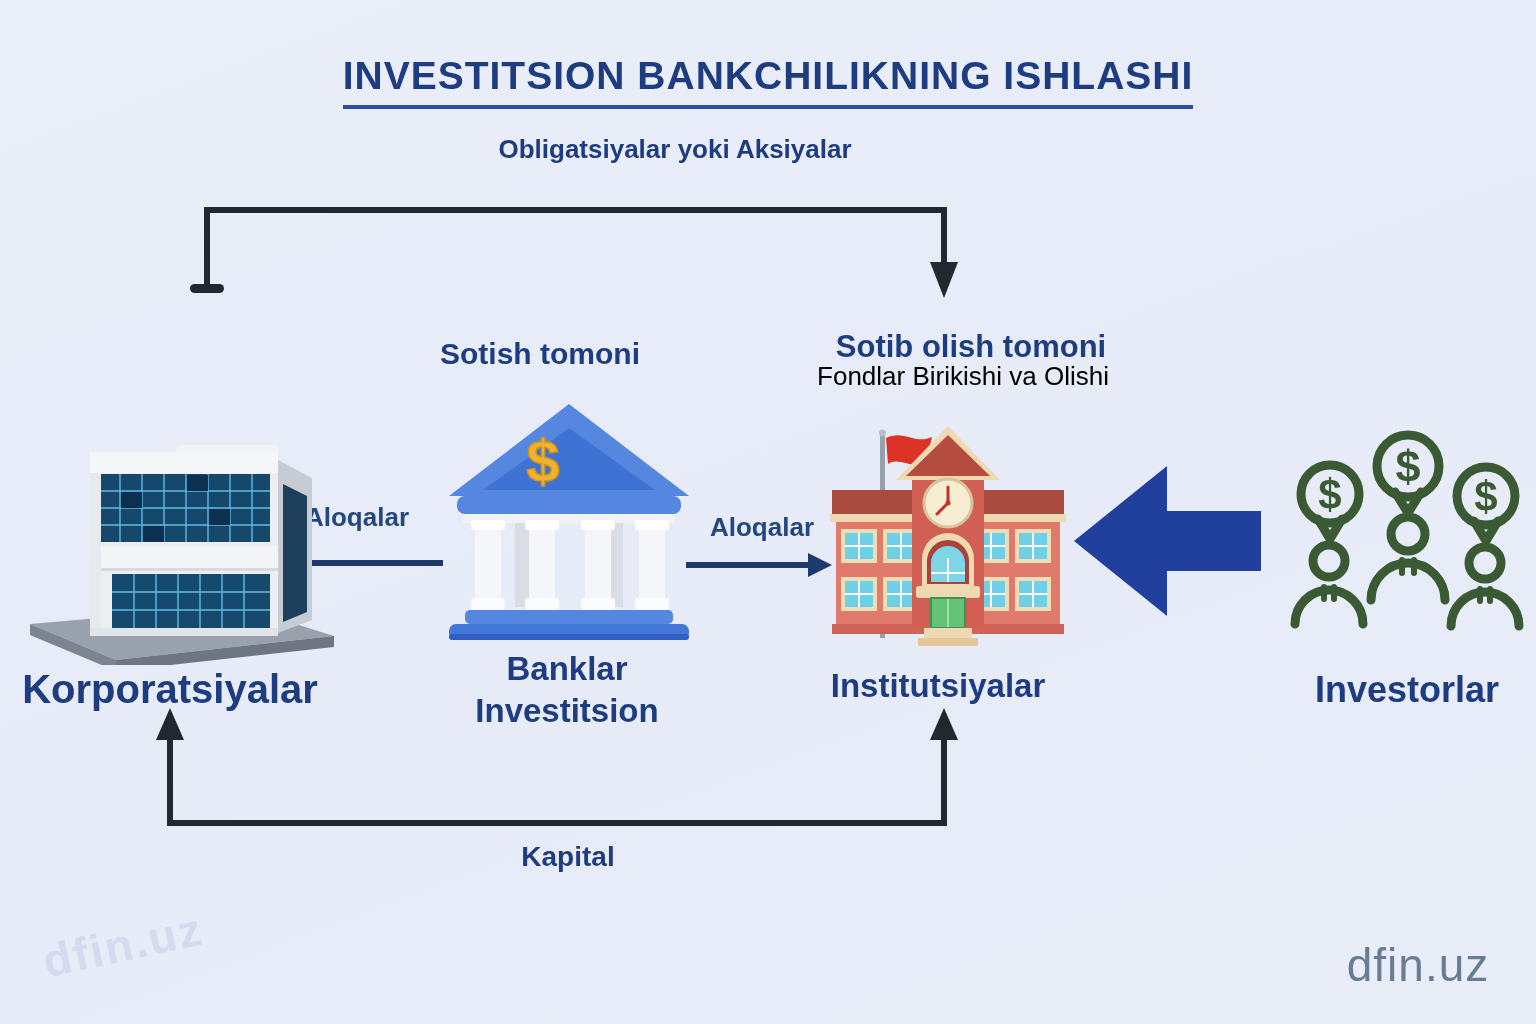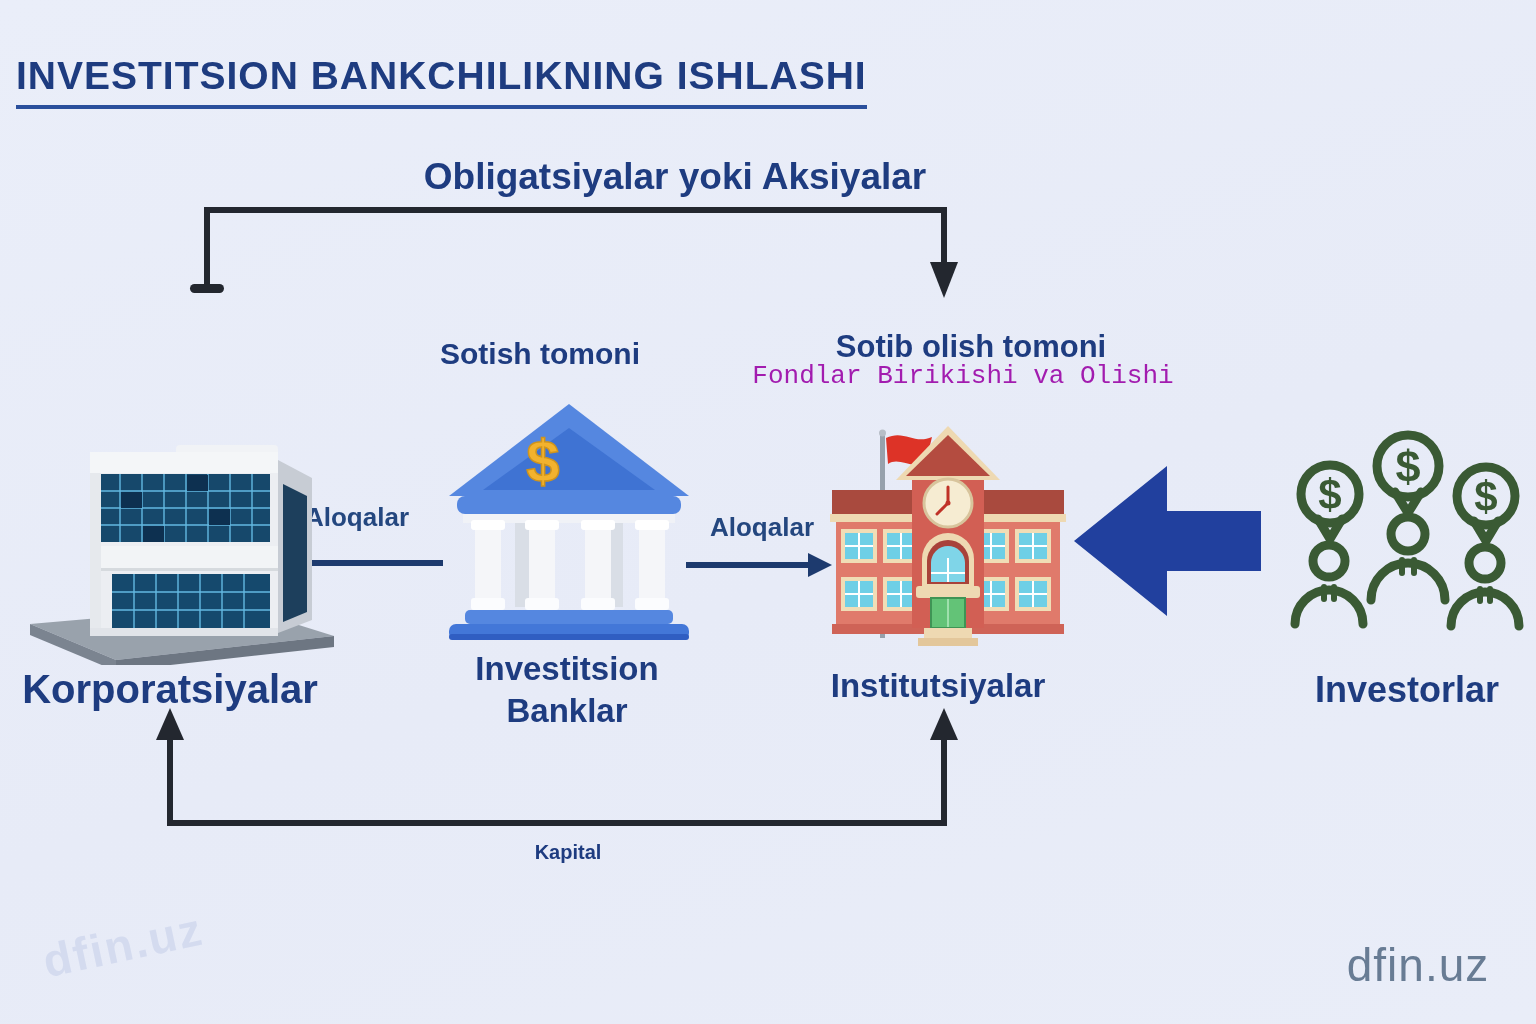--- a/index.html
+++ b/index.html
@@ -6,37 +6,37 @@
   body{
     width:1536px;height:1024px;position:relative;overflow:hidden;
     background:linear-gradient(160deg,#eaeef9 0%,#e7ebf7 55%,#e9edf8 100%);
     font-family:"Liberation Sans",sans-serif;
     -webkit-font-smoothing:antialiased;
   }
   .abs{position:absolute;}
   .center-x{transform:translateX(-50%);}
   .lbl{color:#1e3c80;font-weight:bold;white-space:nowrap;}
   #title{
-    top:54px;left:16px;right:0;text-align:left;
+    top:54px;left:0;right:0;text-align:center;
   }
   #title span{
     display:inline-block;color:#1e3c80;font-weight:bold;font-size:39px;
     letter-spacing:1px;border-bottom:4px solid #2a4f9c;padding-bottom:7px;
   }
-  #top-flow-label{top:156px;left:675px;font-size:37px;}
+  #top-flow-label{top:134px;left:675px;font-size:26px;}
   #sell-side-label{top:337px;left:540px;font-size:30px;}
   #buy-side-label{top:321px;left:971px;font-size:31px;margin-top:8px;}
-  #buy-side-sublabel{top:361px;left:963px;font-size:26px;font-weight:400;color:#a21caf;white-space:nowrap;transform:translateX(-50%);font-family:Liberation Mono, monospace;}
+  #buy-side-sublabel{top:361px;left:963px;font-size:26px;font-weight:400;color:#000000;white-space:nowrap;transform:translateX(-50%);}
   #left-link-label{top:502px;left:357px;font-size:26px;color:#24477f;}
   #right-link-label{top:512px;left:762px;font-size:26px;color:#24477f;}
   #corporations-label{top:667px;left:170px;font-size:40px;}
   #banks-label{top:648px;left:567px;font-size:33px;text-align:center;line-height:1.28;transform:translateX(-50%);color:#1e3c80;font-weight:bold;}
   #institutions-label{top:667px;left:938px;font-size:33px;}
   #investors-label{top:669px;left:1407px;font-size:36px;}
-  #capital-label{top:841px;left:568px;font-size:20px;}
+  #capital-label{top:841px;left:568px;font-size:28px;}
   #watermark-left{
     top:918px;left:42px;font-size:46px;font-weight:bold;color:#d4dbef;
     transform:rotate(-12deg);letter-spacing:2px;
   }
   #watermark-right{
     top:938px;left:1418px;font-size:46px;font-weight:500;color:#687c94;
     transform:translateX(-50%);letter-spacing:1px;
   }
   svg{display:block;}
 </style>
@@ -143,22 +143,22 @@
       <rect x="138" y="200" width="34" height="12" rx="3" fill="#fbfcfe"></rect>
     <rect x="196" y="128" width="26" height="80" fill="#f5f6f9"></rect>
       <rect x="192" y="122" width="34" height="10" rx="3" fill="#ffffff"></rect>
       <rect x="192" y="200" width="34" height="12" rx="3" fill="#fbfcfe"></rect>
   </g>
   <rect x="22" y="212" width="208" height="14" rx="5" fill="#5587e0"></rect>
   <rect x="6" y="226" width="240" height="16" rx="7" fill="#4377d8"></rect>
   <rect x="6" y="236" width="240" height="6" rx="3" fill="#305ec2"></rect>
 </svg>
 <div id="banks-label" class="abs">
+  <div>Banklar</div>
   <div>Investitsion</div>
-  <div>Banklar</div>
 </div>
 
 <svg class="abs" style="left:828px;top:418px" width="240" height="237" viewBox="0 0 240 237">
   <rect x="52" y="16" width="5" height="204" fill="#97a1ac"></rect>
   <circle cx="54.5" cy="15" r="3.5" fill="#b7bec7"></circle>
   <path d="M58,20 C76,11 86,27 104,19 L98,44 C83,52 71,38 60,46 Z" fill="#dd3327"></path>
   <rect x="4" y="72" width="98" height="26" fill="#a94a3e"></rect>
   <rect x="138" y="72" width="98" height="26" fill="#a94a3e"></rect>
   <rect x="2" y="96" width="102" height="8" fill="#eed9b2"></rect>
   <rect x="136" y="96" width="102" height="8" fill="#eed9b2"></rect>

